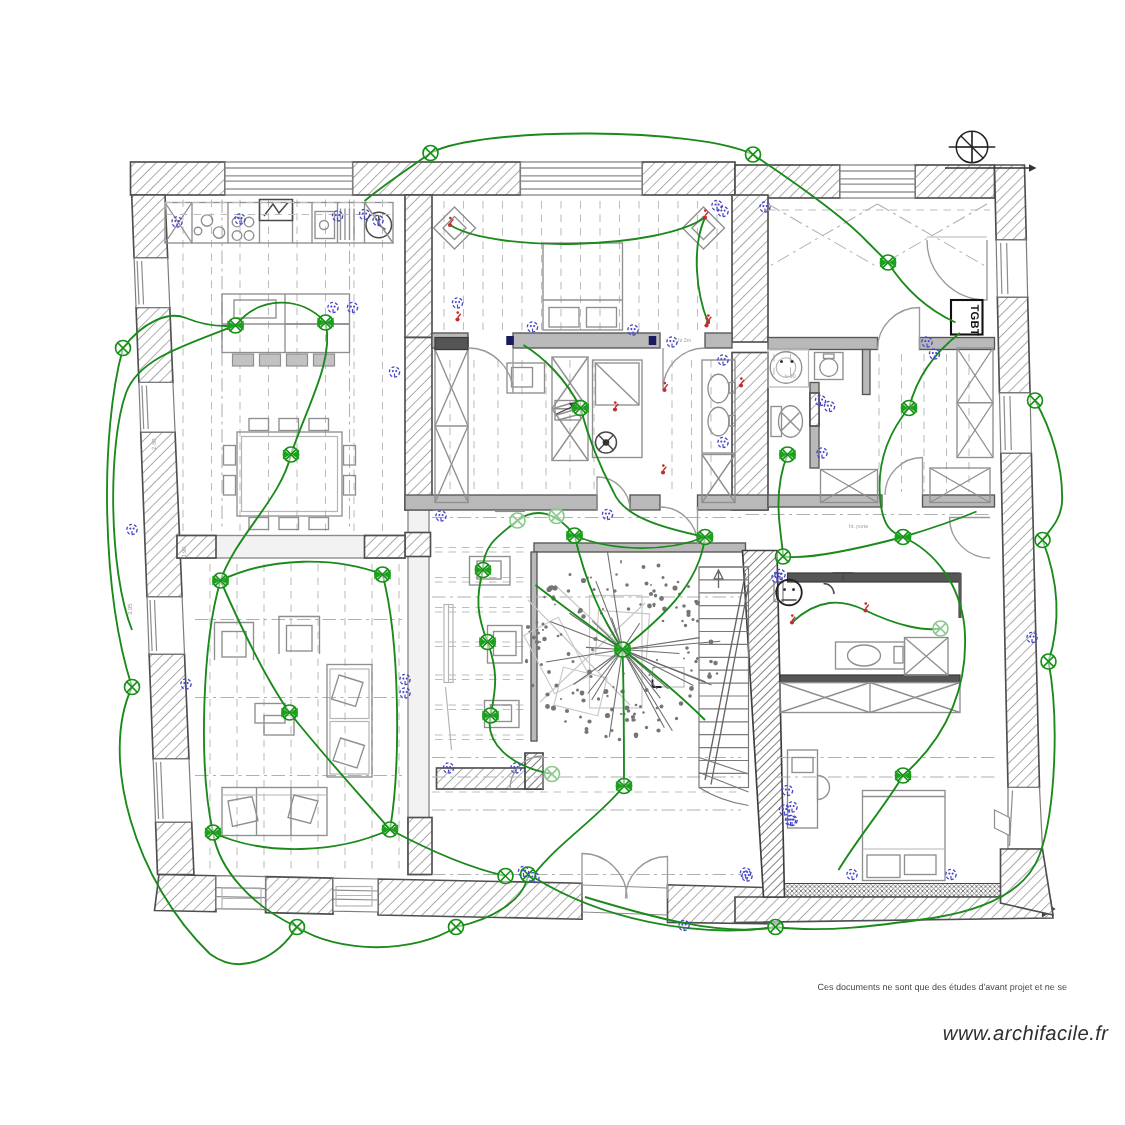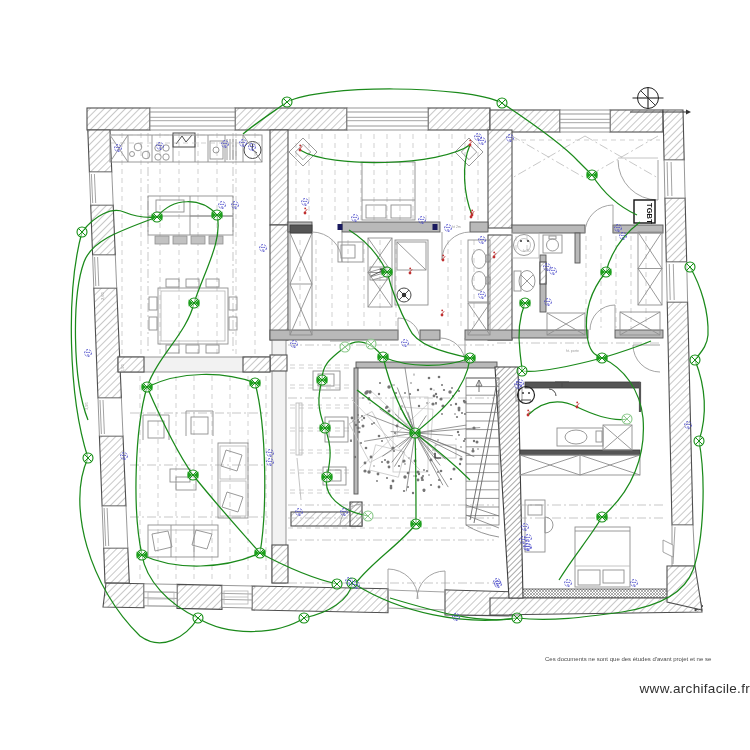--- a/index.html
+++ b/index.html
@@ -31,22 +31,22 @@
   .stairR{fill:none;stroke:#666;stroke-width:0.9;}
   .ghost{fill:none;stroke:#c9c9c9;stroke-width:0.8;}
   .wbox{fill:#fff;stroke:#bbb;stroke-width:0.8;}
   .stool{fill:#c2c2c2;stroke:#8f8f8f;stroke-width:0.8;}
   .wire{fill:none;stroke:#1b8a1b;stroke-width:1.25;}
   .tiny{font-size:3.5px;fill:#9a9a9a;}
   .tgbtT{font-size:7.5px;fill:#111;font-weight:bold;letter-spacing:0.1px;}
   .dimT{font-size:4px;fill:#9a9a9a;}
   .ray{stroke:#6c6c6c;stroke-width:0.7;}
   .sdot{fill:#757575;}
-  #watermark{position:absolute;right:0;top:681px;font-size:13.5px;color:#2f2f2f;
-     letter-spacing:0.3px;font-family:"Liberation Sans",sans-serif;}
+  #watermark{position:absolute;right:11px;top:681px;font-size:13.5px;color:#2f2f2f;
+     letter-spacing:0.3px;font-family:"Liberation Sans",sans-serif;font-style:italic;}
   #disclaimer{position:absolute;left:545px;top:656px;font-size:6px;color:#4a4a4a;
      transform:none;font-family:"Liberation Sans",sans-serif;}
 </style>
 </head>
 <body>
 
 <div class="page">
   <svg id="plan" width="750" height="750" viewBox="0 0 750 750">
     <defs>
       <pattern id="hatch" patternUnits="userSpaceOnUse" width="5" height="5" patternTransform="rotate(45)">

